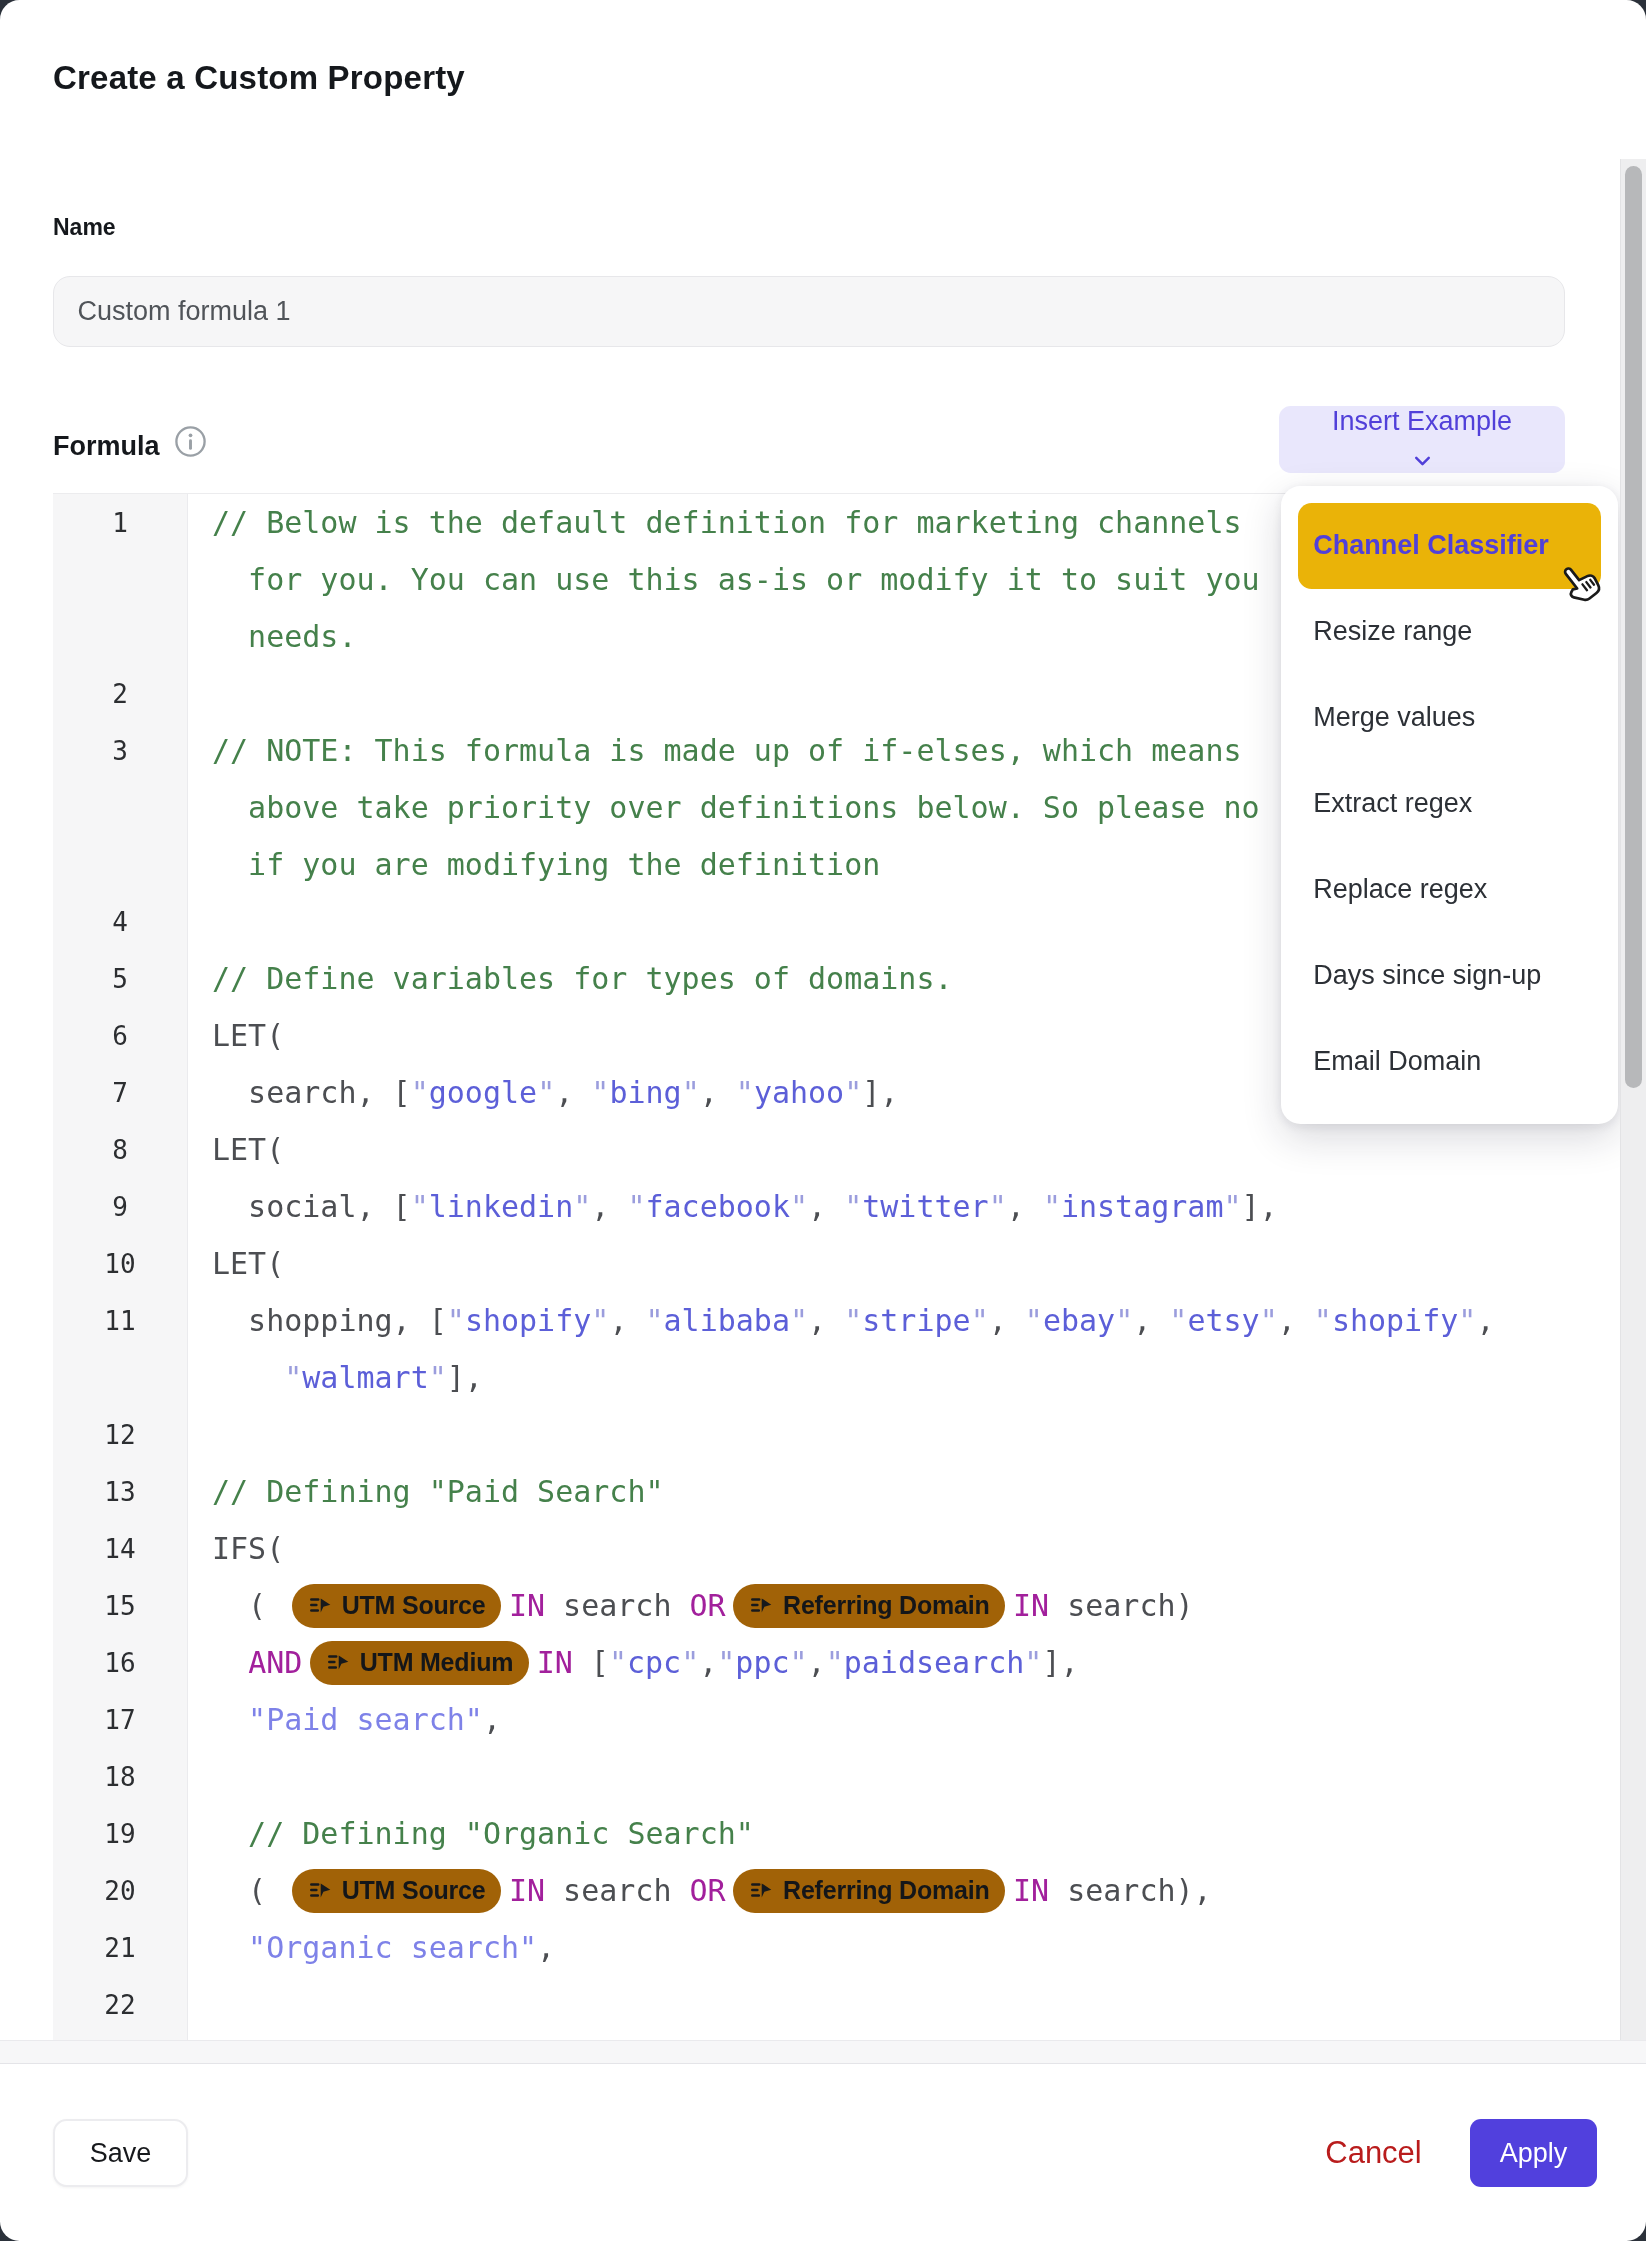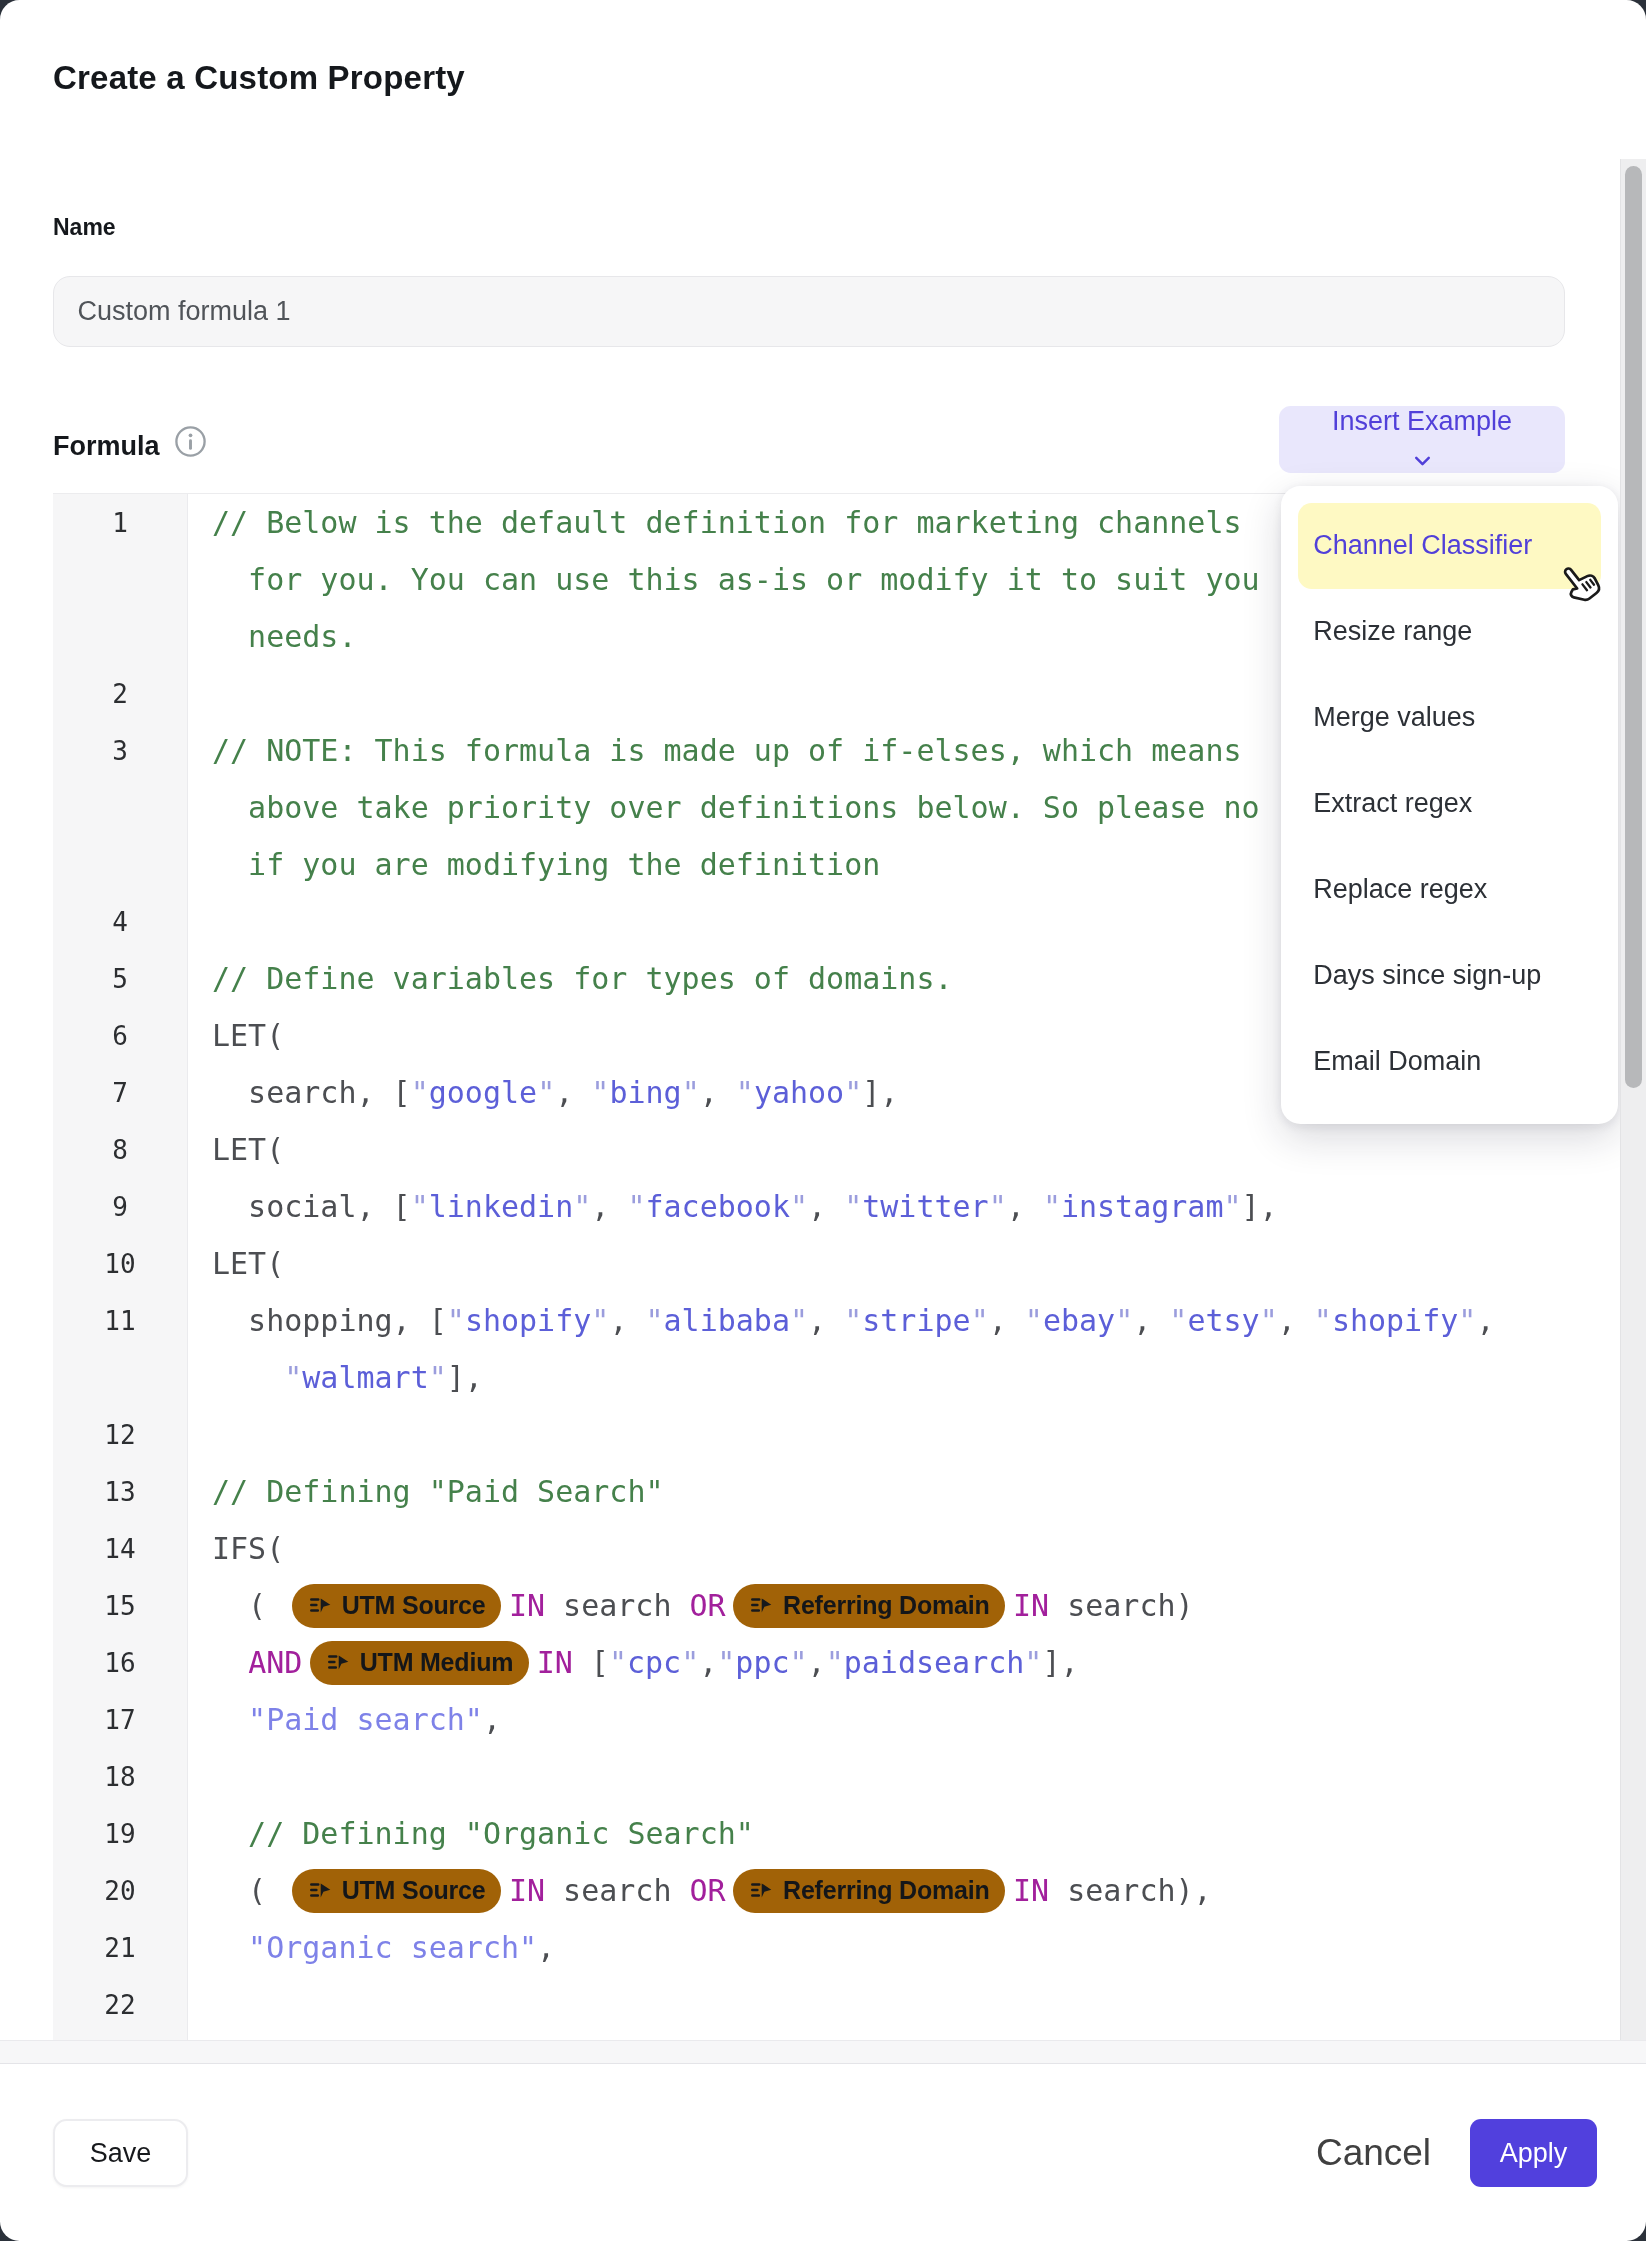--- a/index.html
+++ b/index.html
@@ -71,21 +71,21 @@
   
   .menu{
     position:absolute;left:1281px;top:486px;width:337px;height:638px;box-sizing:border-box;
     background:#ffffff;border-radius:19.5px;padding:16.6px;z-index:5;
     box-shadow:0 13.7px 39px rgba(25,25,50,.16),0 2.9px 9.8px rgba(25,25,50,.08);
   }
   .menu-item{
     height:86px;display:flex;align-items:center;padding:0 15.6px;border-radius:13.7px;
     font-size:27px;font-weight:500;color:#2c3036;cursor:pointer;white-space:nowrap;
   }
-  .menu-item.active{background:#fef9c3;color:#5140d9;font-weight:400;}
+  .menu-item.active{background:#eab308;color:#5140d9;font-weight:700;}
   .cursor{position:absolute;left:1555px;top:560px;width:51px;height:51px;z-index:7;pointer-events:none;}
 
   
   .sb-track{
     position:absolute;right:0;top:159px;width:25px;height:1881px;z-index:6;
     background:#eeeeef;border-left:1px solid #e3e3e5;
   }
   .sb-thumb{
     position:absolute;left:3.9px;top:6.8px;width:17.6px;height:922px;
     background:#b7b8ba;border-radius:8.8px;cursor:pointer;
@@ -98,21 +98,21 @@
   }
   .save-btn{
     position:absolute;left:53px;top:2119px;width:135px;height:68px;
     background:#ffffff;border:2px solid #ececef;border-radius:13.7px;cursor:pointer;
     font-size:27px;font-weight:500;color:#17191c;font-family:"Liberation Sans",sans-serif;
     box-shadow:0 1px 2.9px rgba(0,0,0,.05);
   }
   .cancel-btn{
     position:absolute;left:1305px;top:2119px;width:137px;height:68px;
     background:transparent;border:none;cursor:pointer;
-    font-size:37px;font-weight:500;color:#404040;font-family:"Liberation Sans",sans-serif;
+    font-size:31px;font-weight:500;color:#b91c1c;font-family:"Liberation Sans",sans-serif;
   }
   .apply-btn{
     position:absolute;left:1470px;top:2119px;width:127px;height:68px;
     background:#5140dd;border:none;border-radius:11px;cursor:pointer;
     font-size:27px;font-weight:500;color:#ffffff;font-family:"Liberation Sans",sans-serif;
   }
 </style>
 </head>
 <body>
 

